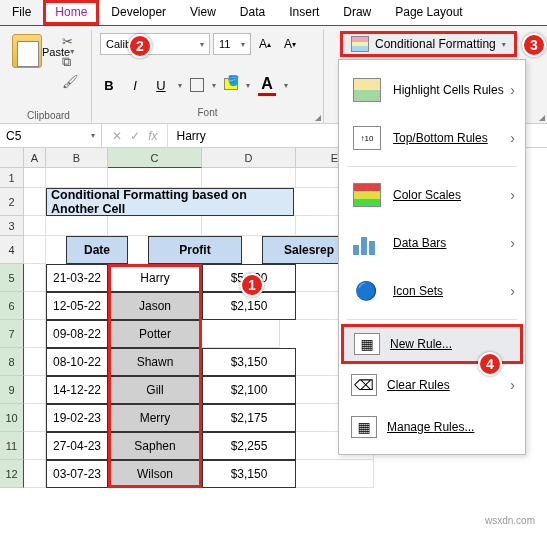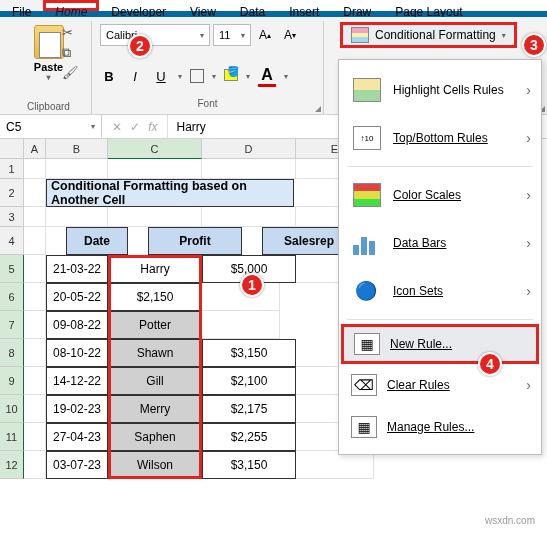--- a/index.html
+++ b/index.html
@@ -1,31 +1,31 @@
 <!DOCTYPE html>
 <html><head>
   <meta charset="utf-8">
   <style>
     * { margin: 0; padding: 0; box-sizing: border-box; font-family: 'Segoe UI', Arial, sans-serif; }
     body { width: 547px; height: 534px; background: #fff; position: relative; overflow: hidden; }
     
     
-    .menu-bar { display: flex; background: #fff; border-bottom: 6px solid #0369a1; height: 17px; font-size: 12px; }
+    .menu-bar { display: flex; background: #fff; border-bottom: 1px solid #0369a1; height: 26px; font-size: 12px; }
     .menu-item { padding: 5px 12px; cursor: pointer; }
     .menu-item.file { background: #f3f3f3; }
-    .menu-item.active { color: #0f172a; border-bottom: 3px solid #0f6b3a; font-style: italic; }
+    .menu-item.active { color: #a21caf; border-bottom: 3px solid #0f6b3a; }
     .menu-item.highlighted { border: 3px solid #e6221e; padding: 2px 9px; }
     
     
     .ribbon { display: flex; background: #f3f3f3; border-bottom: 1px solid #d0d0d0; height: 98px; position: relative; padding: 4px 6px 0; }
     .ribbon-group { border-right: 1px solid #d0d0d0; padding: 0 6px; display: flex; flex-direction: column; justify-content: space-between; }
     .group-label { font-size: 10px; text-align: center; color: #5a5a5a; padding-bottom: 2px; }
     
     .clipboard-group { width: 86px; }
-    .paste-btn { display: flex; flex-direction: column; align-items: center; padding-top: 4px; font-weight: bold; }
+    .paste-btn { display: flex; align-items: center; padding-top: 4px; }
     .paste-icon { width: 30px; height: 34px; background: linear-gradient(#f8d77a, #e8b84d); border: 1px solid #c49a3a; border-radius: 3px; position: relative; }
     .paste-icon::after { content: ''; position: absolute; top: 6px; left: 4px; width: 20px; height: 24px; background: #fff; border: 1px solid #888; }
     .paste-label { font-size: 11px; margin-top: 2px; }
     .clipboard-side { position: absolute; left: 62px; top: 8px; display: flex; flex-direction: column; gap: 4px; }
     .small-icon { width: 18px; height: 16px; font-size: 13px; color: #555; }
     
     .font-group { width: 232px; padding: 3px 8px; }
     .font-row1 { display: flex; gap: 3px; align-items: center; }
     .font-name-box { width: 110px; height: 22px; border: 1px solid #bbb; background: #fff; font-size: 11px; padding: 0 5px; display: flex; align-items: center; justify-content: space-between; }
     .font-size-box { width: 38px; height: 22px; border: 1px solid #bbb; background: #fff; font-size: 11px; padding: 0 5px; display: flex; align-items: center; justify-content: space-between; }
@@ -36,21 +36,21 @@
     .font-btn.bold { font-weight: bold; }
     .font-btn.italic { font-style: italic; }
     .font-btn.underline { text-decoration: underline; }
     .font-color-swatch { display: inline-block; width: 18px; border-bottom: 3px solid #d00; font-weight: bold; text-align: center; }
     
     
     .cf-button { border: 3px solid #e6221e; background: #eaeef0; padding: 4px 8px; display: flex; align-items: center; gap: 6px; font-size: 12px; height: 26px; position: absolute; top: 34px; left: 340px; }
     .cf-icon { width: 18px; height: 16px; background: linear-gradient(#f5a3c3 33%, #f5f5a3 33% 66%, #a3d8f5 66%); border: 1px solid #888; }
     
     
-    .cf-menu { position: absolute; top: 59px; left: 338px; width: 204px; background: #fff; border: 1px solid #bcbcbc; box-shadow: 2px 2px 6px rgba(0,0,0,0.15); z-index: 10; padding: 6px 0; }
+    .cf-menu { position: absolute; top: 59px; left: 338px; width: 188px; background: #fff; border: 1px solid #bcbcbc; box-shadow: 2px 2px 6px rgba(0,0,0,0.15); z-index: 10; padding: 6px 0; }
     .cf-menu-item { display: flex; align-items: center; padding: 10px 12px; font-size: 12px; gap: 10px; position: relative; }
     .cf-menu-item.submenu::after { content: '›'; position: absolute; right: 10px; font-size: 14px; color: #666; }
     .cf-menu-item.new-rule { border: 3px solid #e6221e; background: #e8eaee; padding: 6px 10px; margin: 0 2px; }
     .cf-menu-item .mi-icon { width: 32px; height: 28px; display: flex; align-items: center; justify-content: center; font-size: 18px; }
     .cf-menu-item .mi-label { flex: 1; text-decoration: underline; }
     .hl-icon { background: linear-gradient(#f5e6a3 50%, #a3d8a3 50%); border: 1px solid #888; width: 28px; height: 24px; position: relative; }
     .tb-icon { background: #fff; border: 1px solid #888; width: 28px; height: 24px; font-size: 8px; display: flex; flex-direction: column; justify-content: center; align-items: center; }
     .db-icon { width: 28px; height: 24px; display: flex; gap: 2px; align-items: flex-end; }
     .db-icon span { width: 6px; background: #5b9bd5; }
     .cs-icon { width: 28px; height: 24px; background: linear-gradient(#d44 33%, #dd4 33% 66%, #4d4 66%); border: 1px solid #888; }
@@ -291,21 +291,22 @@
 
       <div class="cell-row">
           <div class="cell cA r-data"></div>
           <div class="cell cB data-cell r-data">21-03-22</div>
           <div class="cell cC data-cell r-data sel-first">Harry</div>
           <div class="cell cD data-cell r-data">$5,000</div>
           <div class="cell cE r-data"></div>
         </div>
       <div class="cell-row">
           <div class="cell cA r-data"></div>
-          <div class="cell cB data-cell r-data">20-05-22</div>
+          <div class="cell cB data-cell r-data">12-05-22</div>
+          <div class="cell cC data-cell r-data sel-cell">Jason</div>
           <div class="cell cD data-cell r-data">$2,150</div>
           <div class="cell cE r-data"></div>
         </div>
       <div class="cell-row">
           <div class="cell cA r-data"></div>
           <div class="cell cB data-cell r-data">09-08-22</div>
           <div class="cell cC data-cell r-data sel-cell">Potter</div>
           <div class="cell cE r-data"></div>
         </div>
       <div class="cell-row">

